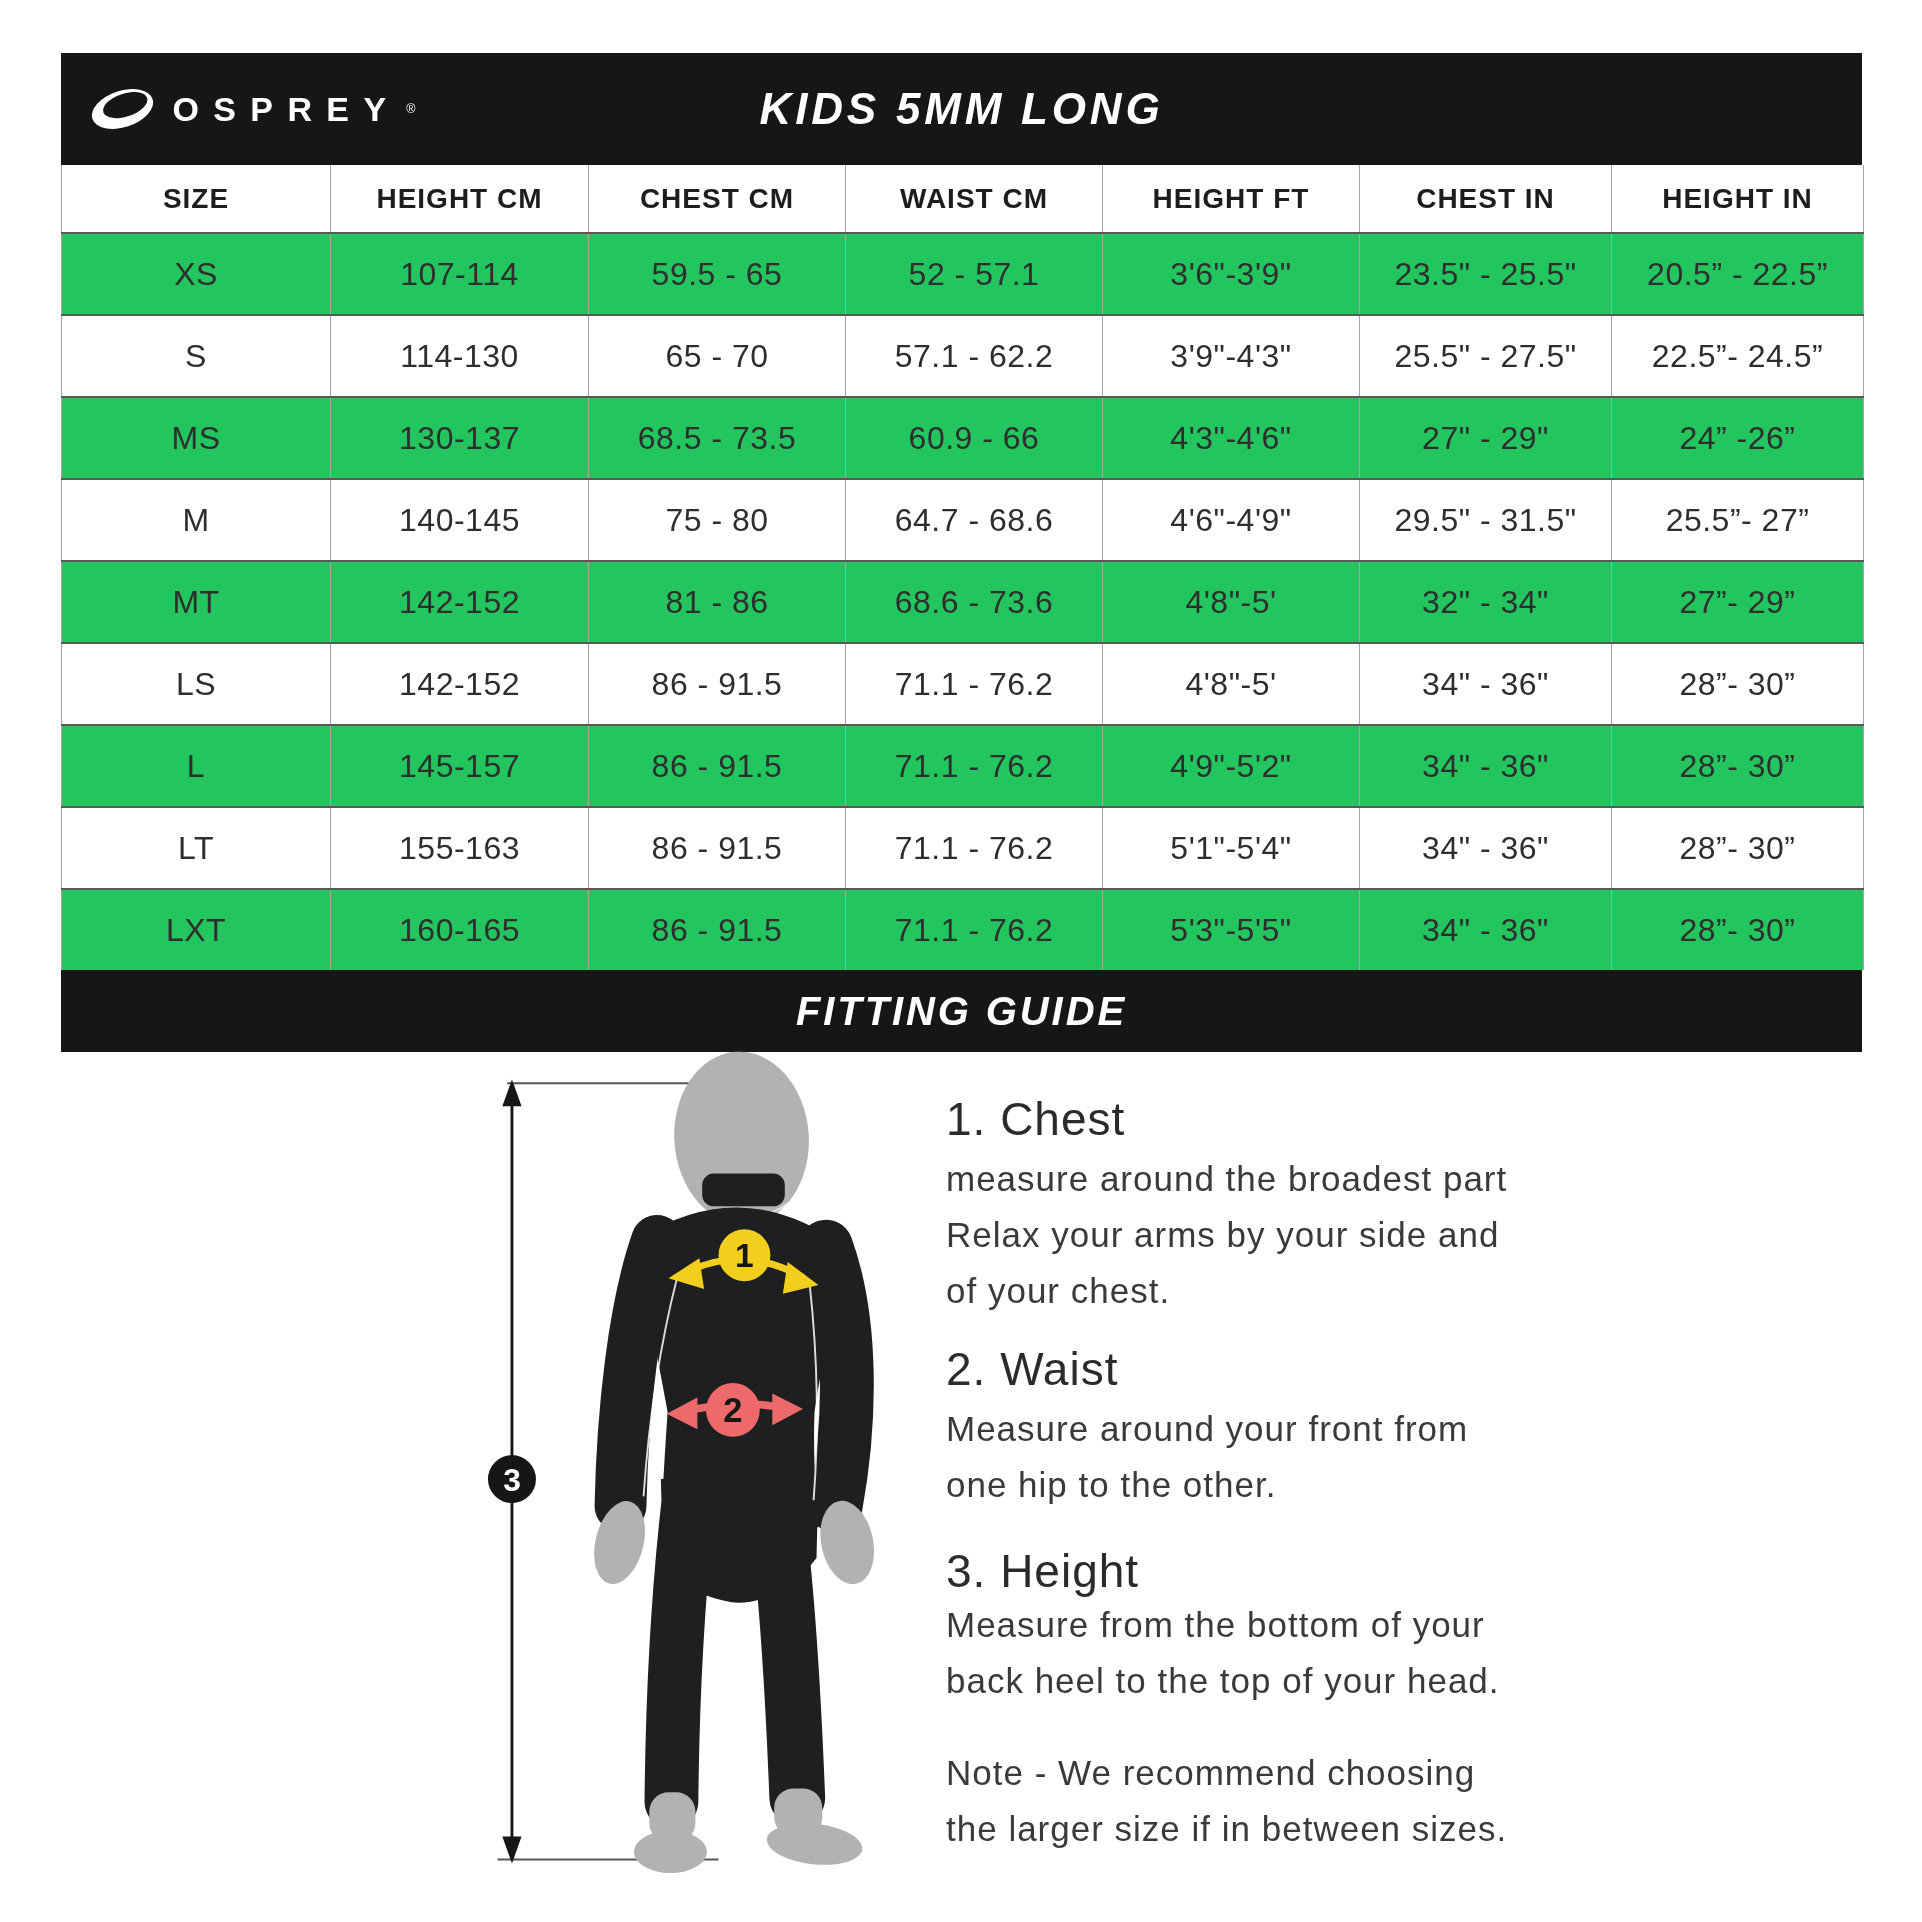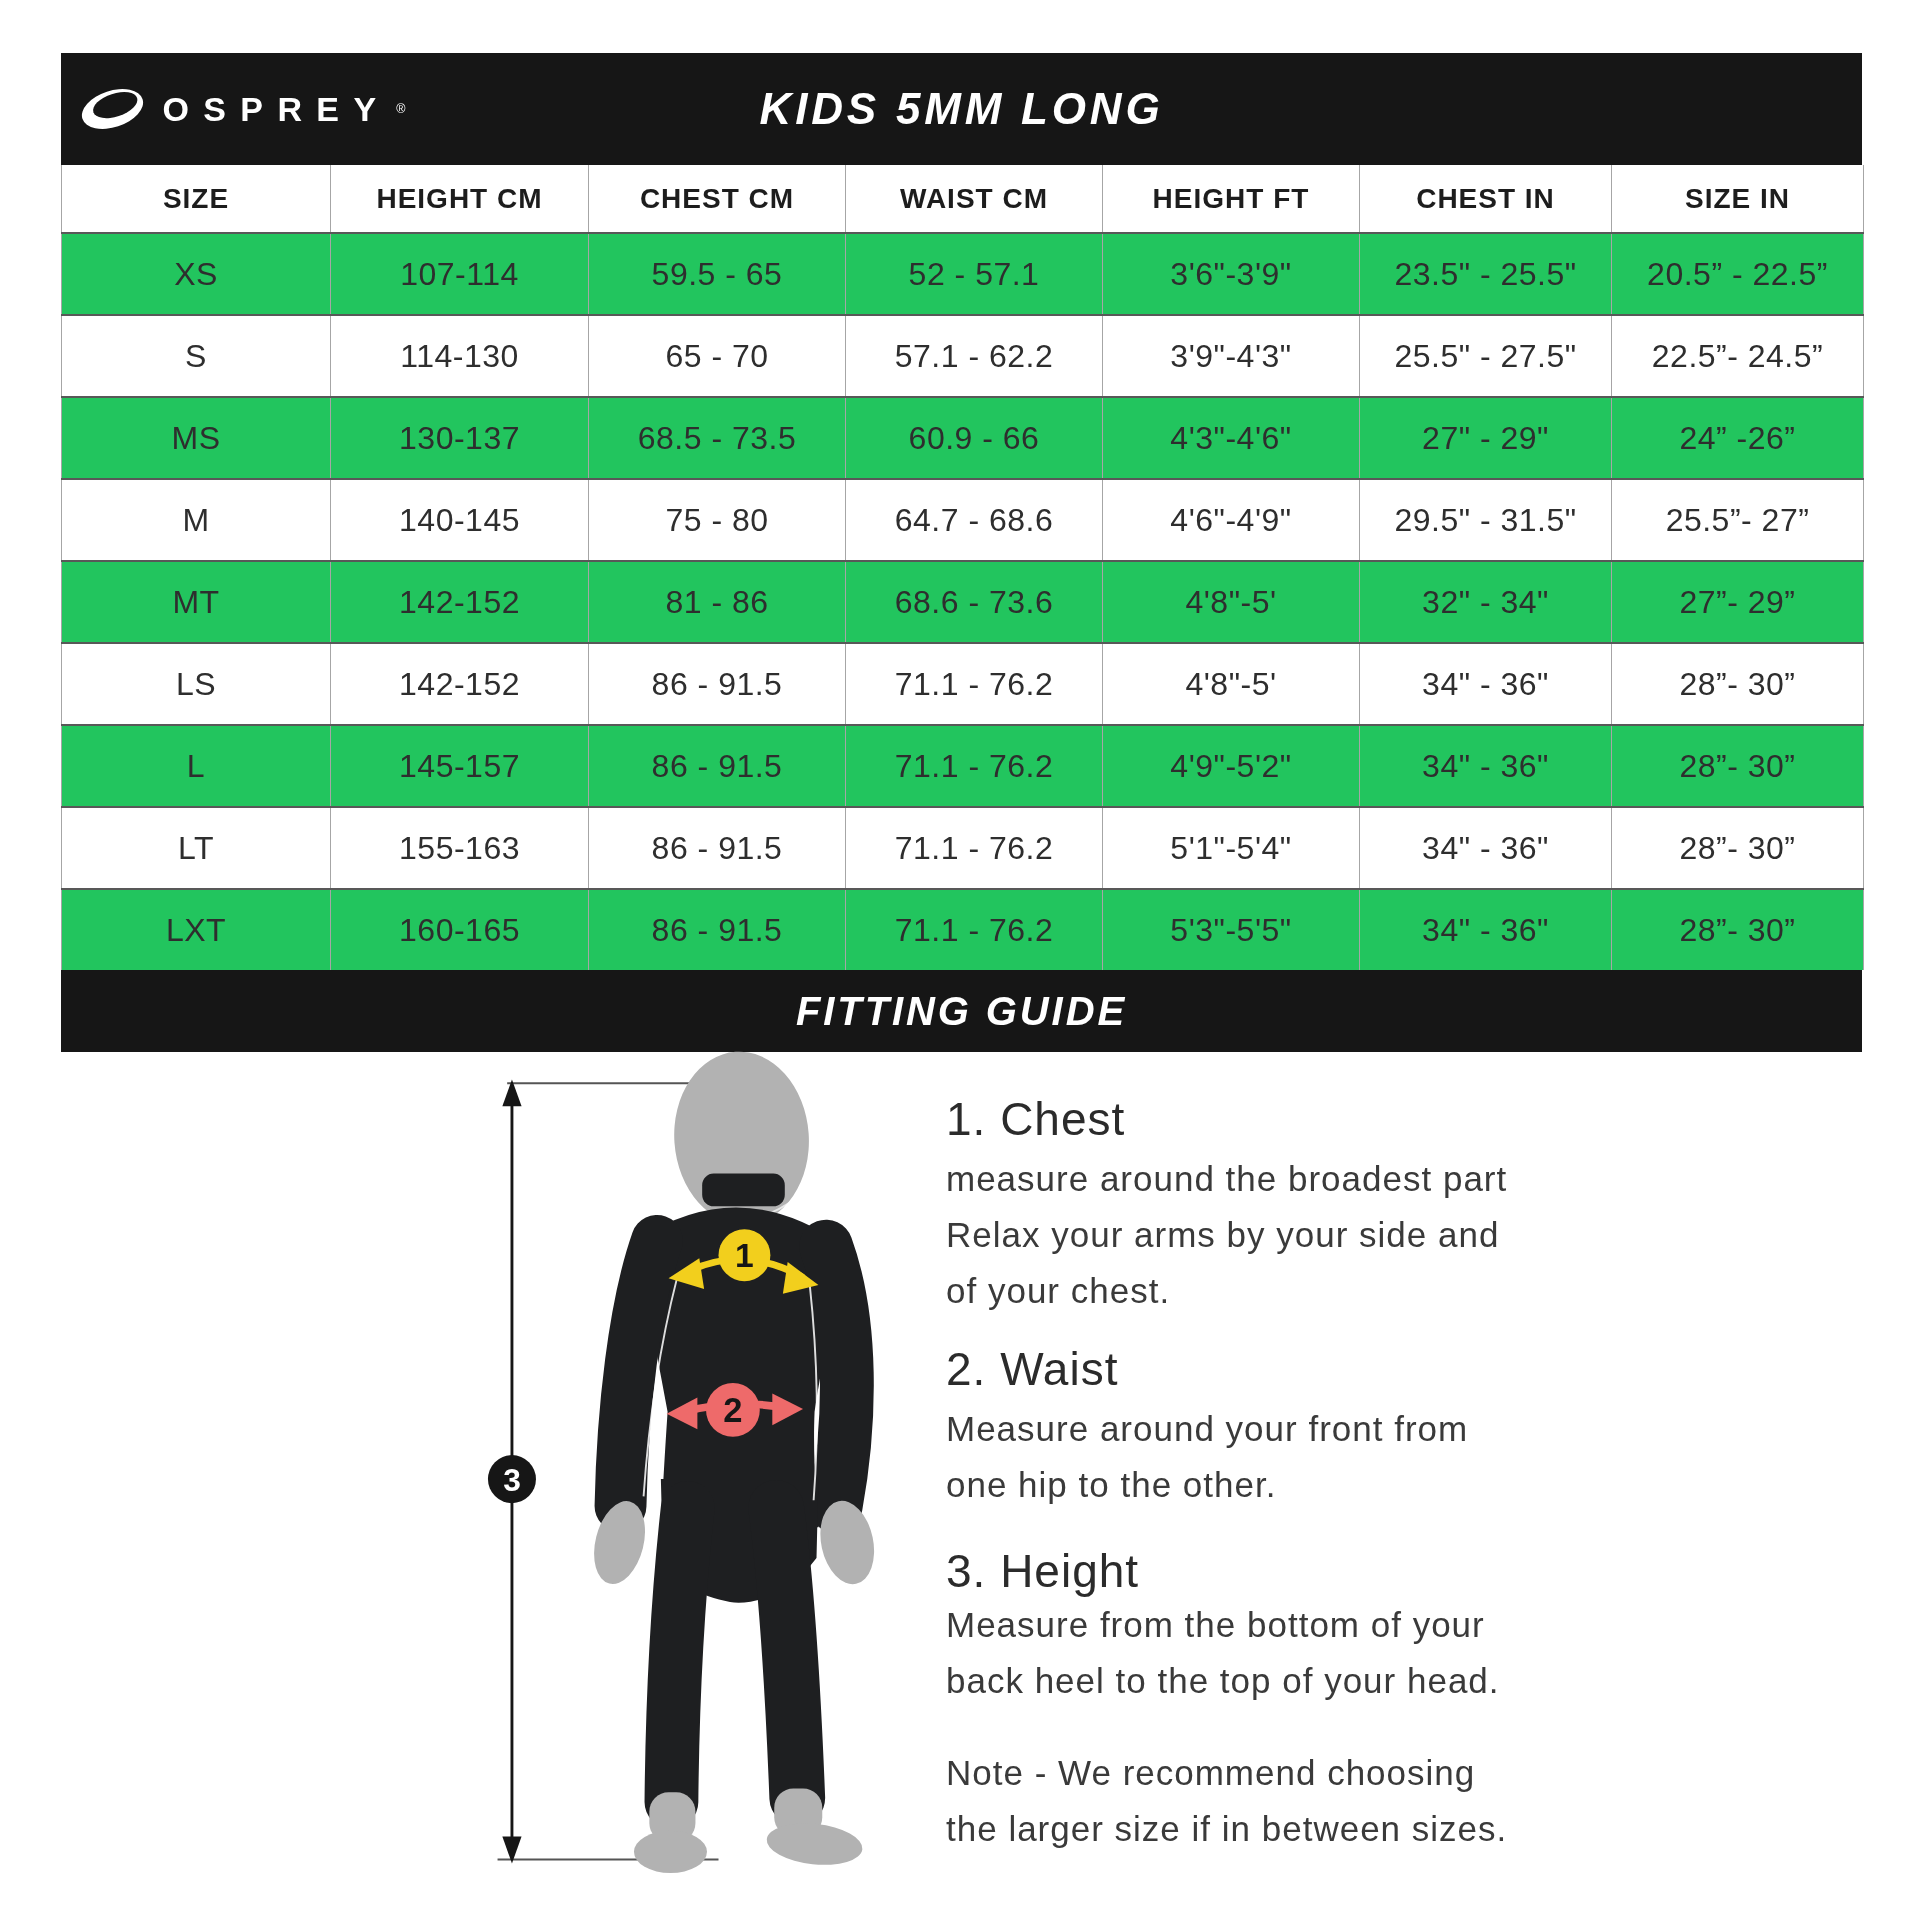--- a/index.html
+++ b/index.html
@@ -3,21 +3,21 @@
 <meta charset="utf-8">
 <style>
   html,body{margin:0;padding:0;}
   body{
     width:1922px;height:1922px;position:relative;overflow:hidden;background:#ffffff;
     font-family:"Liberation Sans",sans-serif;
   }
   
   .sheet{position:absolute;left:61px;top:53px;width:1801px;}
   .titlebar{height:112px;background:#161616;position:relative;display:flex;align-items:center;justify-content:center;}
-  .brand{position:absolute;left:17px;top:0;height:112px;display:flex;align-items:center;gap:15.4px;}
+  .brand{position:absolute;left:27px;top:0;height:112px;display:flex;align-items:center;gap:15.4px;}
   .brand-name{color:#ffffff;font-size:34px;font-weight:bold;letter-spacing:14.4px;}
   .reg{color:#ffffff;font-size:12.5px;vertical-align:super;margin-left:-9.6px;}
   .sheet-title{color:#ffffff;font-size:44px;font-weight:bold;font-style:italic;letter-spacing:3.8px;}
   table.size{border-collapse:collapse;table-layout:fixed;width:1801px;border-left:1.9px solid #a6a6a6;border-right:1.9px solid #a6a6a6;padding-left:20px;}
   table.size th{height:65px;font-size:28px;font-weight:bold;color:#1d1d1d;text-align:center;letter-spacing:1px;background:#ffffff;}
   table.size td{height:78px;font-size:32px;color:#2e2e2e;text-align:center;letter-spacing:0.5px;}
   table.size th + th, table.size td + td{border-left:1.9px solid #a6a6a6;}
   table.size tbody tr{border-top:2.9px solid #585858;}
   tr.shaded td{background:#22c55e;}
   .banner{height:82px;background:#161616;display:flex;align-items:center;justify-content:center;}
@@ -62,21 +62,21 @@
         <col style="width:252px">
     </colgroup>
     <thead>
       <tr>
         <th>SIZE</th>
         <th>HEIGHT CM</th>
         <th>CHEST CM</th>
         <th>WAIST CM</th>
         <th>HEIGHT FT</th>
         <th>CHEST IN</th>
-        <th>SIZE IN</th>
+        <th>HEIGHT IN</th>
       </tr>
     </thead>
     <tbody>
       <tr class="shaded">
         <td>XS</td>
         <td>107-114</td>
         <td>59.5 - 65</td>
         <td>52 - 57.1</td>
         <td>3'6"-3'9"</td>
         <td>23.5" - 25.5"</td>

